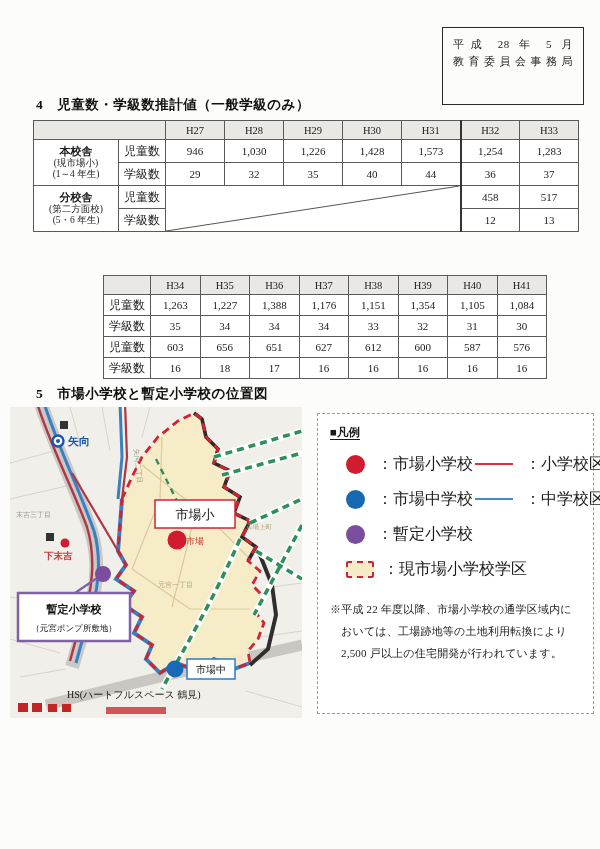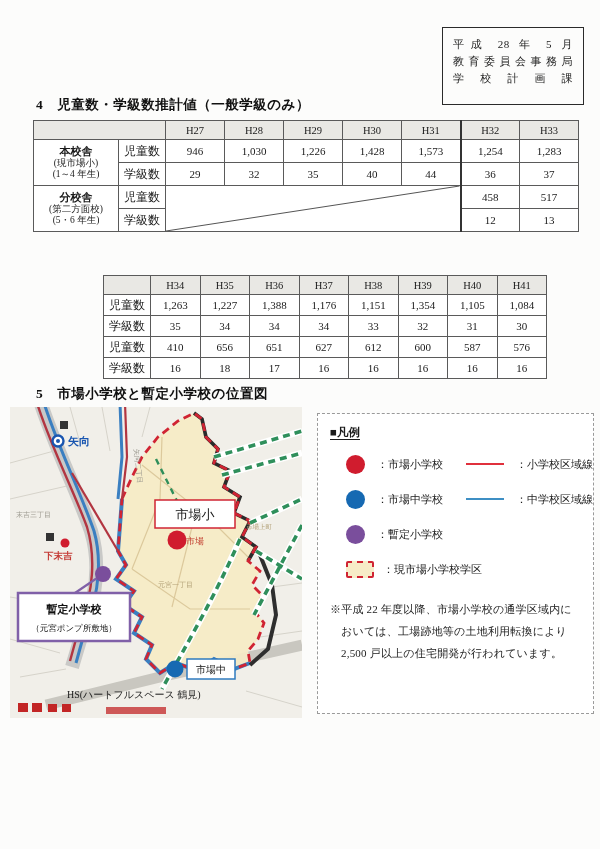--- a/index.html
+++ b/index.html
@@ -46,41 +46,40 @@
   }
   .legend-title{
     margin:11px 0 0 12px;font-size:11.5px;font-weight:bold;
     text-decoration:underline;text-underline-offset:3px;display:inline-block;
   }
   .legend-row{display:flex;align-items:center;margin:13px 0 0 28px;height:22px;}
   .sw-circle{width:19px;height:19px;border-radius:50%;flex:0 0 19px;}
   .sw-red{background:#d01c2e;}
   .sw-blue{background:#1669b2;}
   .sw-purple{background:#7a4e9c;}
-  .sw-label{font-size:11px;margin-left:12px;white-space:nowrap;}
+  .sw-label{font-size:16px;margin-left:12px;white-space:nowrap;}
   .sw-line{width:38px;height:0;border-top:2.2px solid;flex:0 0 38px;margin-left:14px;}
   .ln-red{border-color:#e0303c;}
   .ln-blue{border-color:#3e8fc4;}
   .sw-district{
     width:24px;height:13px;flex:0 0 24px;background:#f7ecc8;
     border:2.2px dashed #d02433;border-radius:2px;
   }
   .legend-note{
     margin:18px 12px 0 12px;font-size:11px;line-height:2.0;color:#222;
     text-underline-offset:3.5px;
     text-indent:-1em;padding-left:1em;letter-spacing:.2px;
   }
 </style>
 </head>
 <body>
 
 <div class="stamp">
   <div class="line">平成 28 年 5 月</div>
   <div class="line">教育委員会事務局</div>
-  <div class="line">学 校 計 画 課</div>
 </div>
 
 <div class="sec-title" id="sec4-title">4　児童数・学級数推計値（一般学級のみ）</div>
 
 <table id="table1">
   <colgroup>
     <col style="width:85px">
       <col style="width:47px">
     <col style="width:59px">
       <col style="width:59px">
@@ -190,21 +189,21 @@
     <td class="dotted-top">34</td>
     <td class="dotted-top">34</td>
     <td class="dotted-top">34</td>
     <td class="dotted-top">33</td>
     <td class="dotted-top">32</td>
     <td class="dotted-top">31</td>
     <td class="dotted-top">30</td>
   </tr>
   <tr class="data">
     <th class="metric">児童数</th>
-    <td>410</td>
+    <td>603</td>
     <td>656</td>
     <td>651</td>
     <td>627</td>
     <td>612</td>
     <td>600</td>
     <td>587</td>
     <td>576</td>
   </tr>
   <tr class="data">
     <th class="metric dotted-top">学級数</th>

